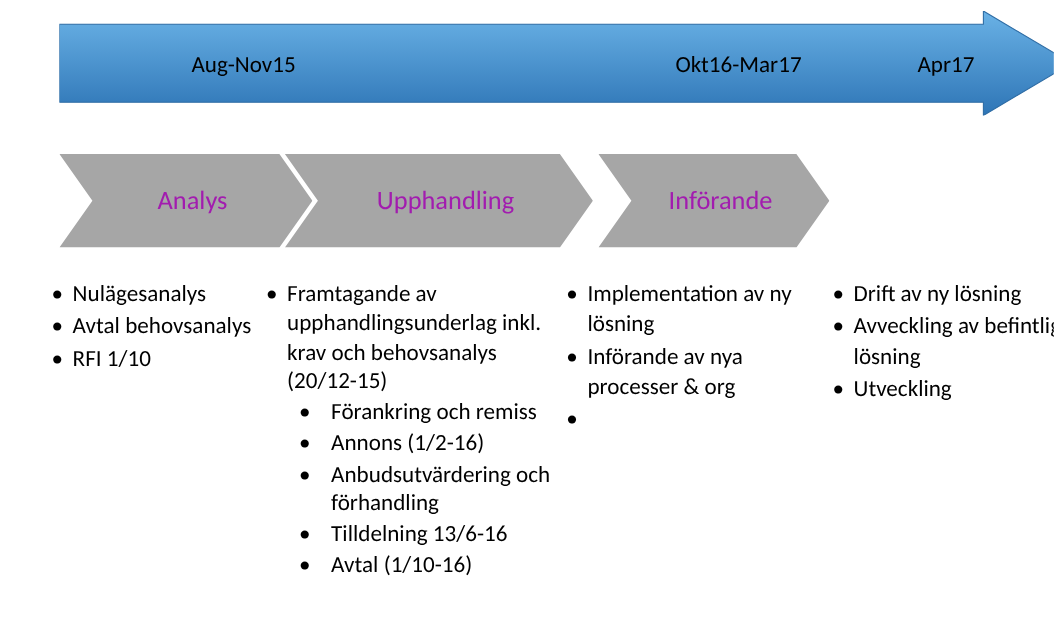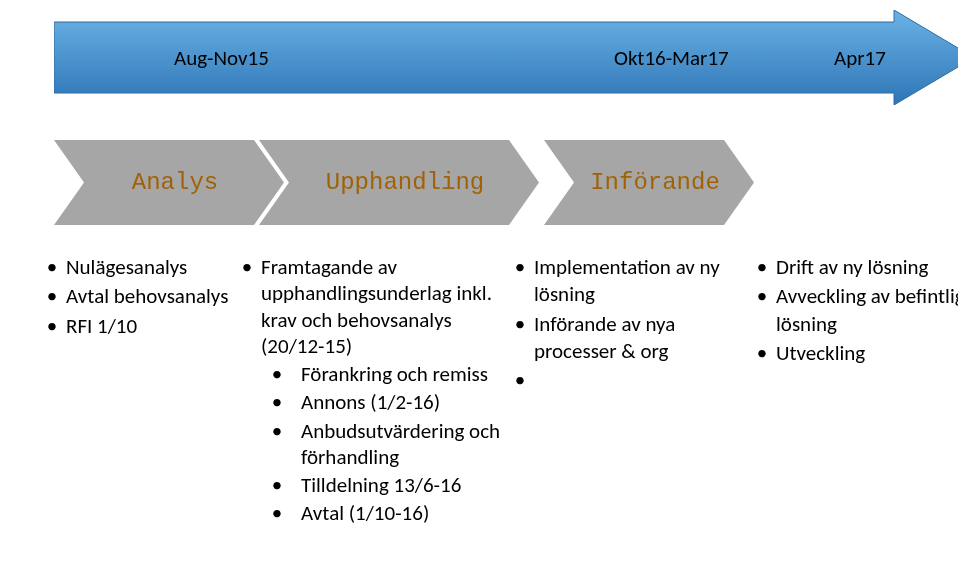--- a/index.html
+++ b/index.html
@@ -54,26 +54,25 @@
     top: 0;
     height: 85px;
   }
   .chevron svg { width: 100%; height: 100%; display: block; }
   .chevron-label {
     position: absolute;
     left: 0; top: 0; width: 100%; height: 100%;
     display: flex;
     align-items: center;
     justify-content: center;
-    color: #a16207;
+    color: #a21caf;
     font-size: 24px;
     padding-left: 12px;
     box-sizing: border-box;
     pointer-events: none;
-    font-family: Liberation Mono, monospace;
   }
 
   
   .lists {
     position: absolute;
     left: 2px;
     top: 254px;
     width: 946px;
   }
   .list-col {

